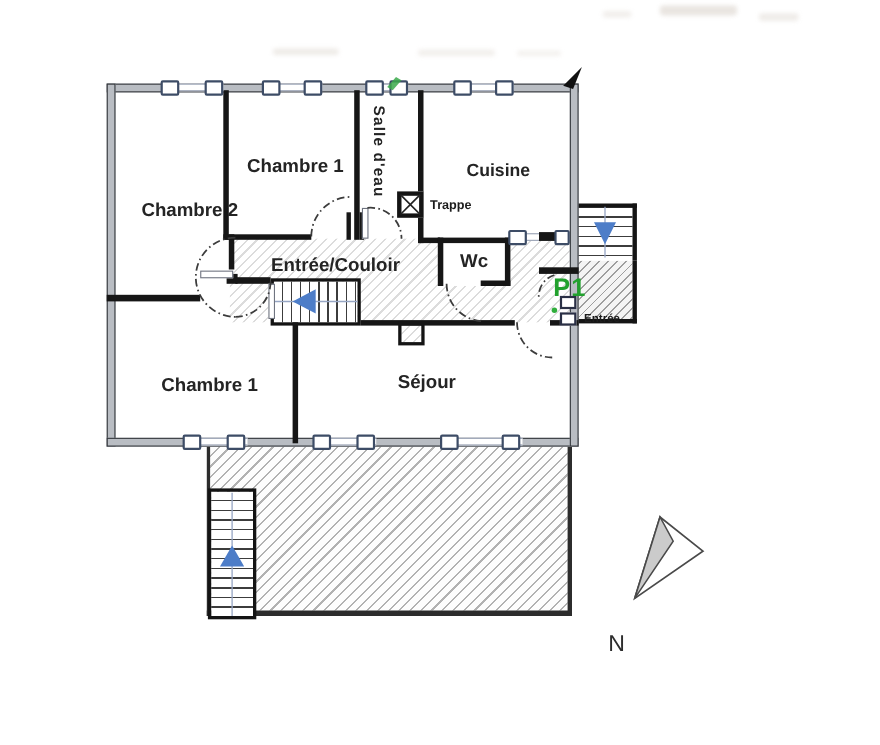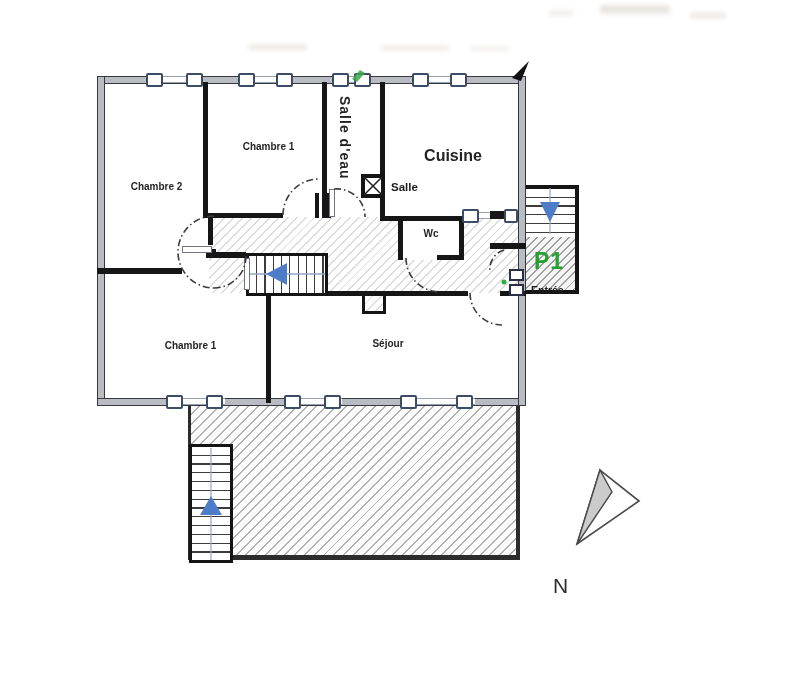--- a/index.html
+++ b/index.html
@@ -14,24 +14,24 @@
   .glz{height:7px;background:#fff;border-top:1.5px solid #98a1b4;border-bottom:1.5px solid #98a1b4;}
   .leaf{background:#fff;border:1.5px solid #6f7480;}
   
   .hatch-l{background:repeating-linear-gradient(135deg,rgba(0,0,0,0) 0 5px,#dcdcdc 5px 6.3px);}
   .hatch-m{background:repeating-linear-gradient(135deg,#f4f4f4 0 4.5px,#9e9e9e 4.5px 5.7px);}
   .hatch-t{background:repeating-linear-gradient(135deg,#fdfdfd 0 5.5px,#b2b2b2 5.5px 6.9px);}
   
   .treads-v{background:repeating-linear-gradient(90deg,#fff 0 7px,#3c3c3c 7px 8.3px);}
   .treads-h{background:repeating-linear-gradient(180deg,#fff 0 7.5px,#3c3c3c 7.5px 8.8px);}
   
-  .lbl{font-weight:bold;color:#242424;font-size:10px;text-align:center;white-space:nowrap;}
+  .lbl{font-weight:bold;color:#242424;font-size:17px;text-align:center;white-space:nowrap;}
   .lbl-sm{font-weight:bold;color:#1d1d1d;font-size:11.5px;white-space:nowrap;}
   .vert{writing-mode:vertical-rl;font-weight:bold;color:#242424;font-size:14px;letter-spacing:1px;white-space:nowrap;}
-  .p1{font-weight:bold;font-size:23px;color:#22a12e;letter-spacing:1px;margin-left:31px;}
+  .p1{font-weight:bold;font-size:23px;color:#22a12e;letter-spacing:1px;}
   .caption{font-weight:bold;font-size:19px;color:#161616;text-align:center;letter-spacing:.5px;}
   .north-n{font-size:21px;color:#2d2d2d;font-weight:normal;}
   .smudge{filter:blur(2px);border-radius:3px;}
   svg{position:absolute;left:0;top:0;pointer-events:none;}
 </style>
 </head>
 <body>
 
 <div id="canvas">
 
@@ -146,26 +146,27 @@
       <polygon points="600,470 577,544 639,501" fill="none" stroke="#4a4a4a" stroke-width="1.6"></polygon>
       <polygon points="600,470 577,544 612,492" fill="#cbcbcb" stroke="#4a4a4a" stroke-width="1.4"></polygon>
     </g>
 
     <polygon points="512,78 529,61 521,81" fill="#111"></polygon>
 
     <polygon points="352,79 360,70 365,73 357,82" fill="#3aa94a" opacity="0.85"></polygon>
     <circle cx="504" cy="282" r="2.5" fill="#2fae3c"></circle>
   </svg>
 
-  <div class="abs lbl" style="left:104px;top:181px;width:105px;">Chambre 2</div>
+  <div class="abs lbl" style="left:120px;top:181px;width:105px;">Chambre 2</div>
   <div class="abs lbl" style="left:216px;top:141px;width:105px;">Chambre 1</div>
   <div class="abs vert" style="left:337px;top:96px;height:118px;">Salle d'eau</div>
   <div class="abs lbl" style="left:398px;top:147px;width:110px;font-size:16px;">Cuisine</div>
+  <div class="abs lbl" style="left:225px;top:231px;width:160px;">Entrée/Couloir</div>
   <div class="abs lbl" style="left:408px;top:228px;width:46px;">Wc</div>
   <div class="abs lbl" style="left:138px;top:340px;width:105px;">Chambre 1</div>
   <div class="abs lbl" style="left:338px;top:338px;width:100px;">Séjour</div>
-  <div class="abs lbl-sm" style="left:391px;top:181px;">Salle</div>
+  <div class="abs lbl-sm" style="left:391px;top:181px;">Trappe</div>
   <div class="abs p1" style="left:503px;top:248px;">P1</div>
   <div class="abs lbl-sm" style="left:531px;top:255px;font-size:10.5px;margin-top:29px;">Entrée</div>
 
   <div class="abs north-n" style="left:553px;top:574px;">N</div>
 
 </div>
 
 </body></html>

